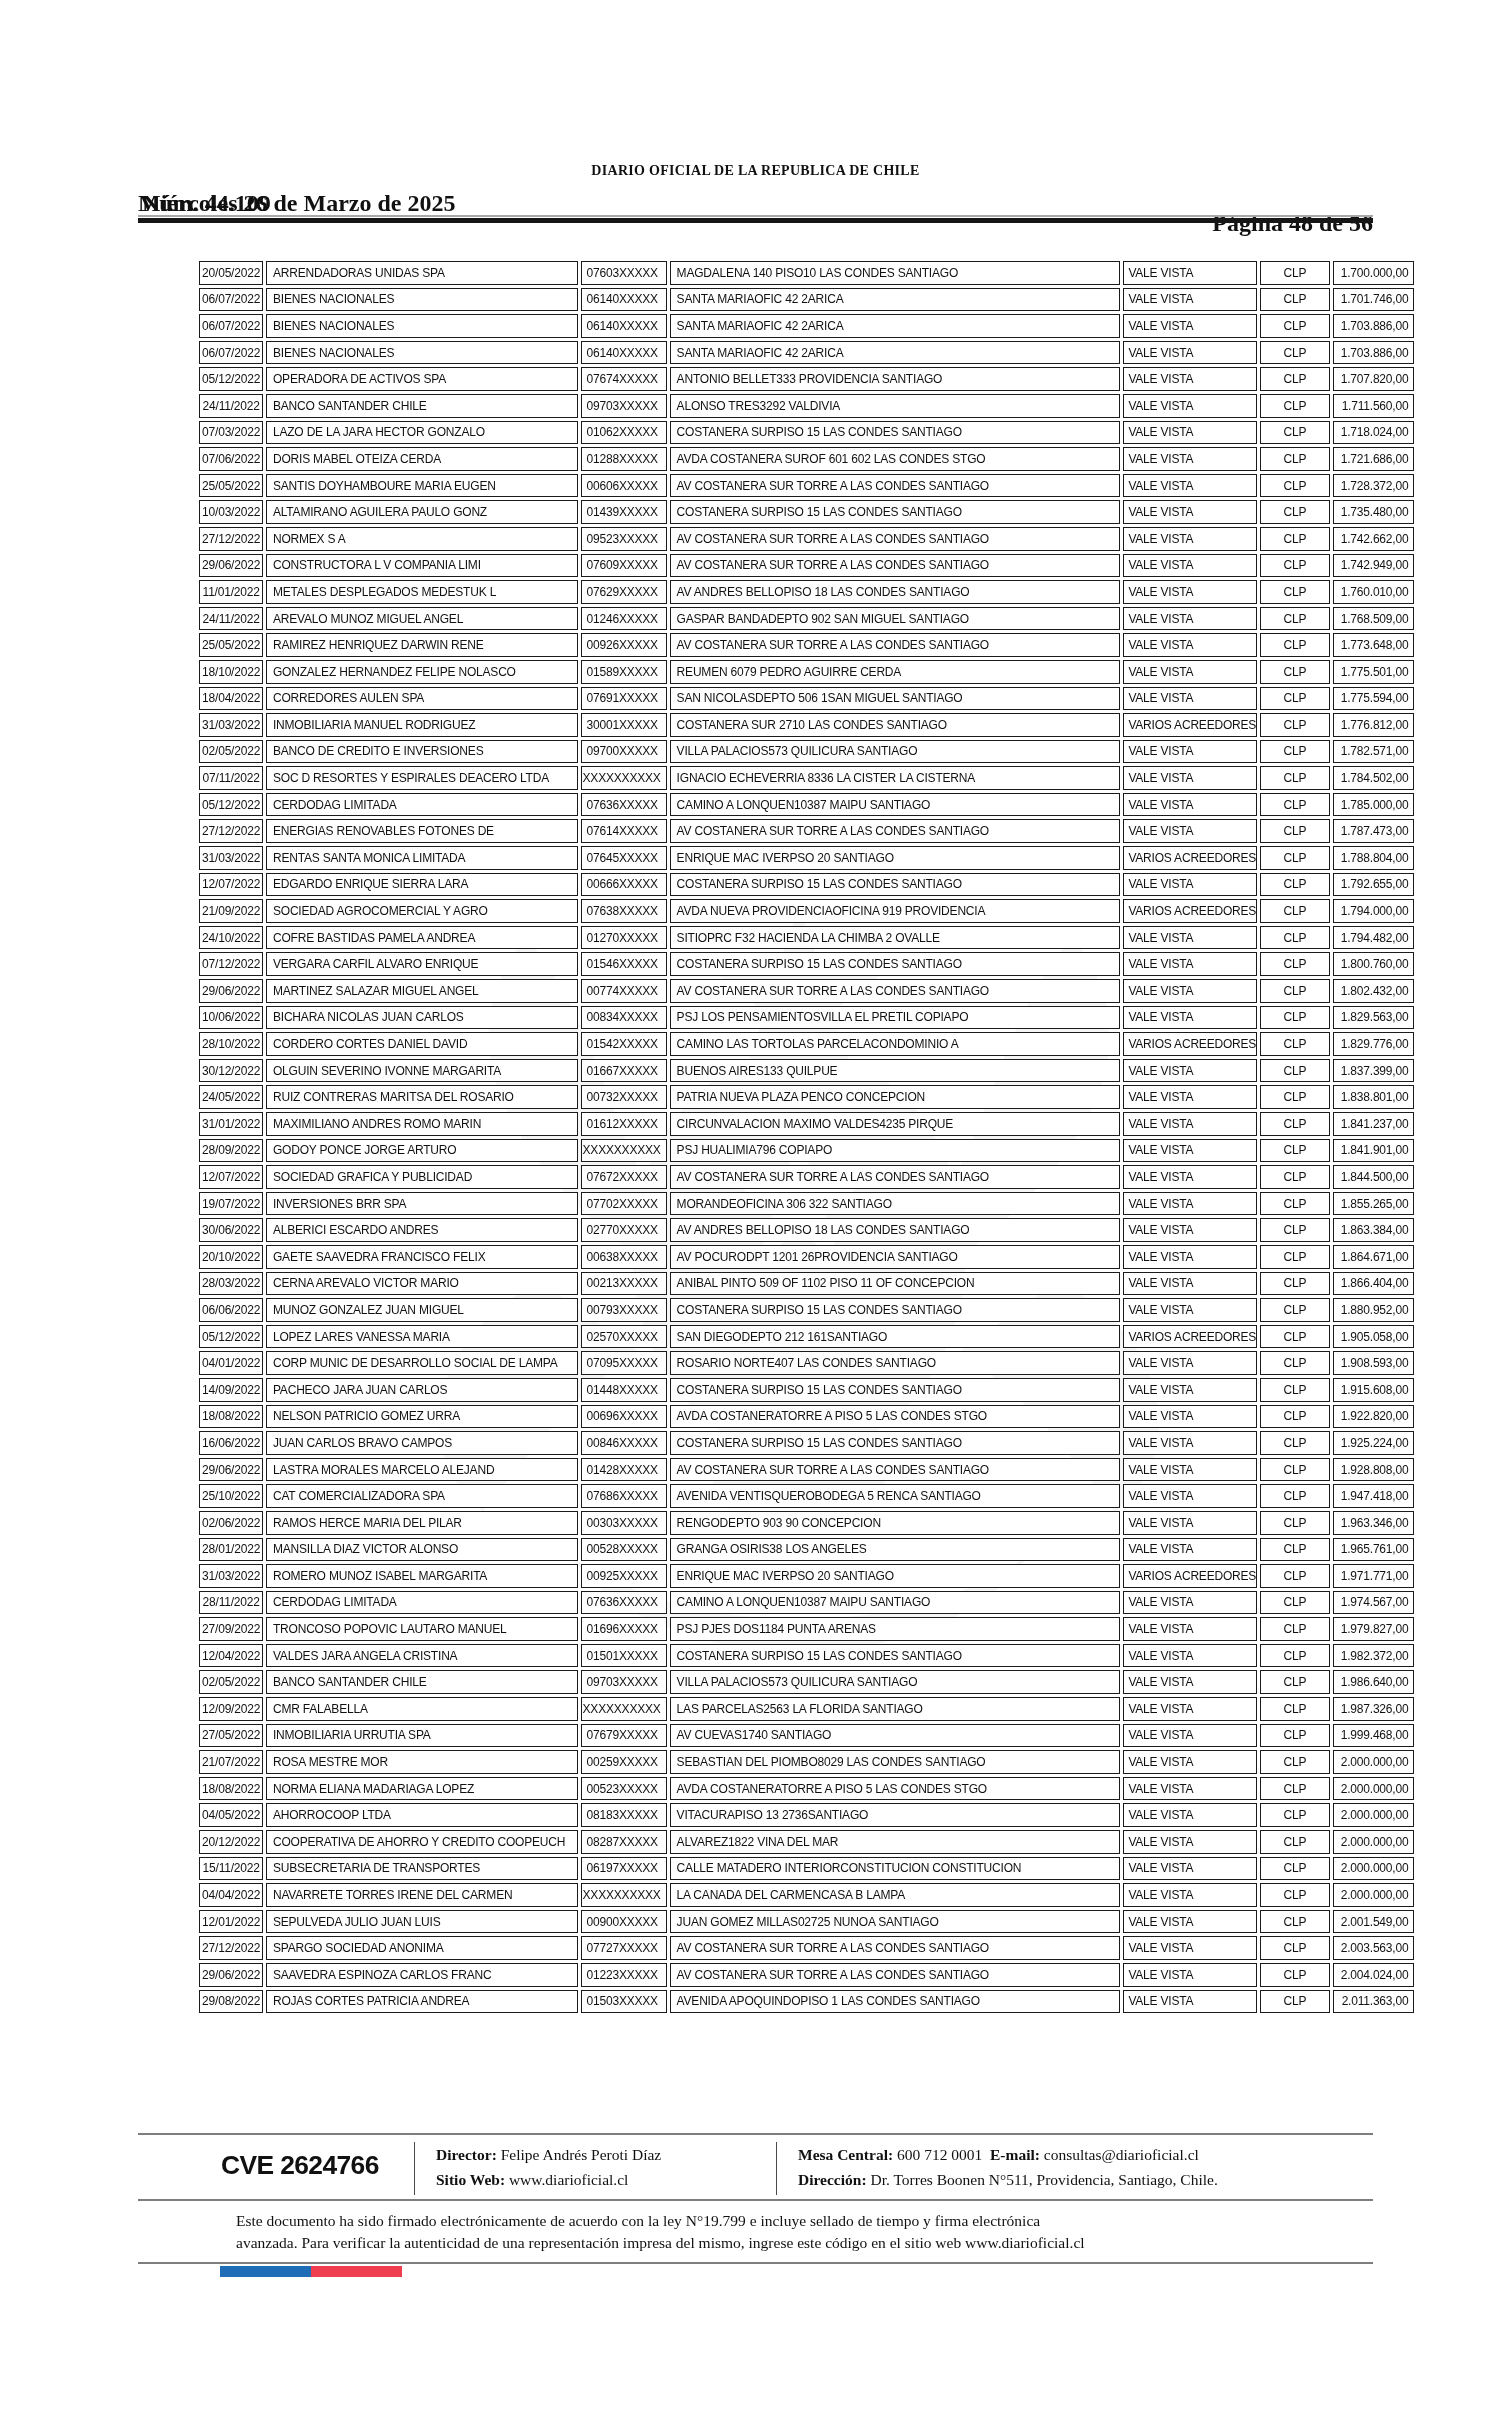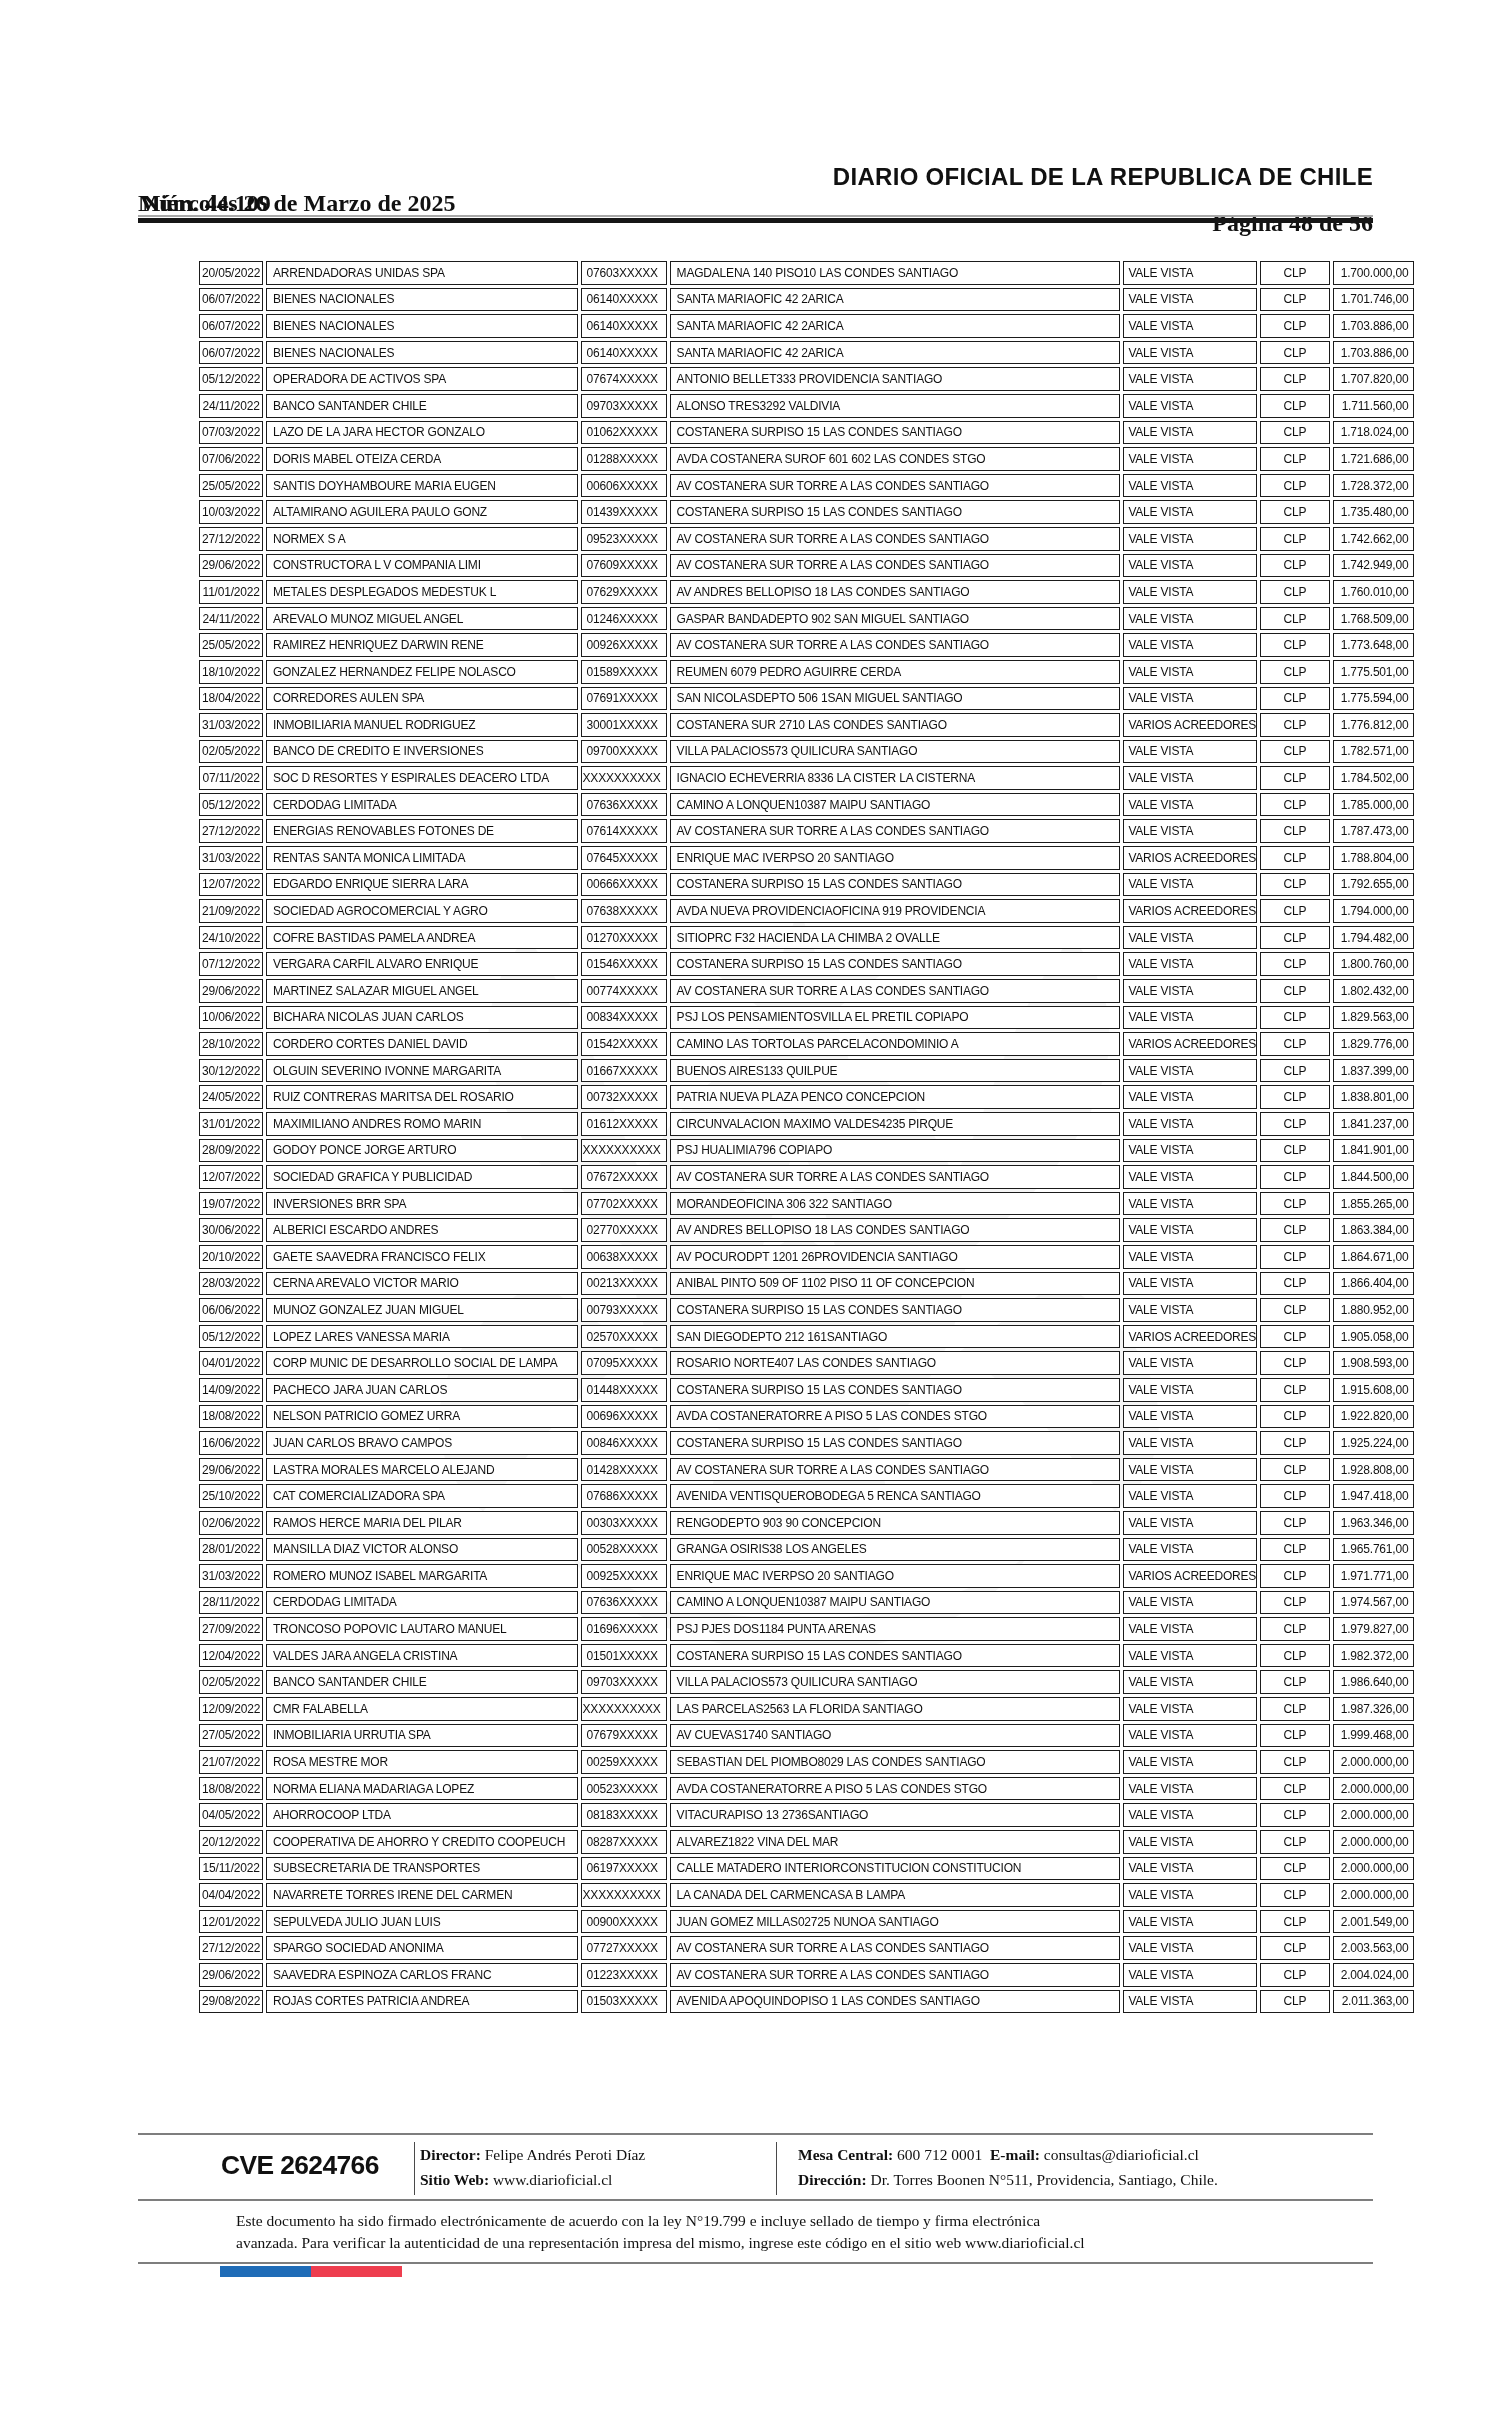--- a/index.html
+++ b/index.html
@@ -1,21 +1,21 @@
 <!DOCTYPE html>
 <html style="font-size:9.2px"><head>
 <meta charset="utf-8">
 <style>
   html,body{margin:0;padding:0;background:#ffffff;}
   #page{position:relative;width:1509px;height:2413px;background:#ffffff;overflow:hidden;
         font-family:"Liberation Sans",sans-serif;color:#111;}
 
   
-  .hdr-title{position:absolute;top:163px;left:138px;width:1235px;text-align:right;
-             font-family:Liberation Sans, sans-serif;font-weight:bold;font-size:24px;letter-spacing:0.3px;}
+  .hdr-title{position:absolute;top:163px;left:138px;width:1235px;text-align:center;
+             font-family:Liberation Serif, serif;font-weight:bold;font-size:14px;letter-spacing:0.3px;}
   .hdr-line2{position:absolute;top:190px;font-family:"Liberation Serif",serif;font-weight:bold;font-size:24px;}
   .hdr-issue{left:142px;}
   .hdr-date{left:138px;width:1235px;text-align:left;}
   .hdr-page{right:136px;margin-top:20px;}
   .rule-thin{position:absolute;left:138px;width:1235px;height:1.7px;background:#a8a8a8;}
   .rule-thick{position:absolute;left:138px;width:1235px;height:5.2px;background:#161616;}
 
   
   .watermark{position:absolute;left:368px;top:822px;width:862px;height:948px;opacity:.055;pointer-events:none;}
 
@@ -677,21 +677,21 @@
       </tbody>
   </table>
 
   <div class="f-rule" style="top: 2133px; background: rgb(126, 126, 126);"></div>
 
   <div class="cve">CVE 2624766</div>
 
   <div class="f-divider" style="left:414px"></div>
   <div class="f-divider" style="left:776px"></div>
 
-  <div class="f-block" style="left:420px;top:2142px">
+  <div class="f-block" style="left:436px;top:2142px">
     <div><b>Director:</b> <span>Felipe Andrés Peroti Díaz</span></div>
     <div><b>Sitio Web:</b> <span>www.diarioficial.cl</span></div>
   </div>
 
   <div class="f-block" style="left:798px;top:2142px">
     <div><b>Mesa Central:</b> <span>600 712 0001</span>&nbsp;&nbsp;<b>E-mail:</b> <span>consultas@diarioficial.cl</span></div>
     <div><b>Dirección:</b> <span>Dr. Torres Boonen N°511, Providencia, Santiago, Chile.</span></div>
   </div>
 
   <div class="f-rule" style="top: 2199px; background: rgb(126, 126, 126);"></div>

